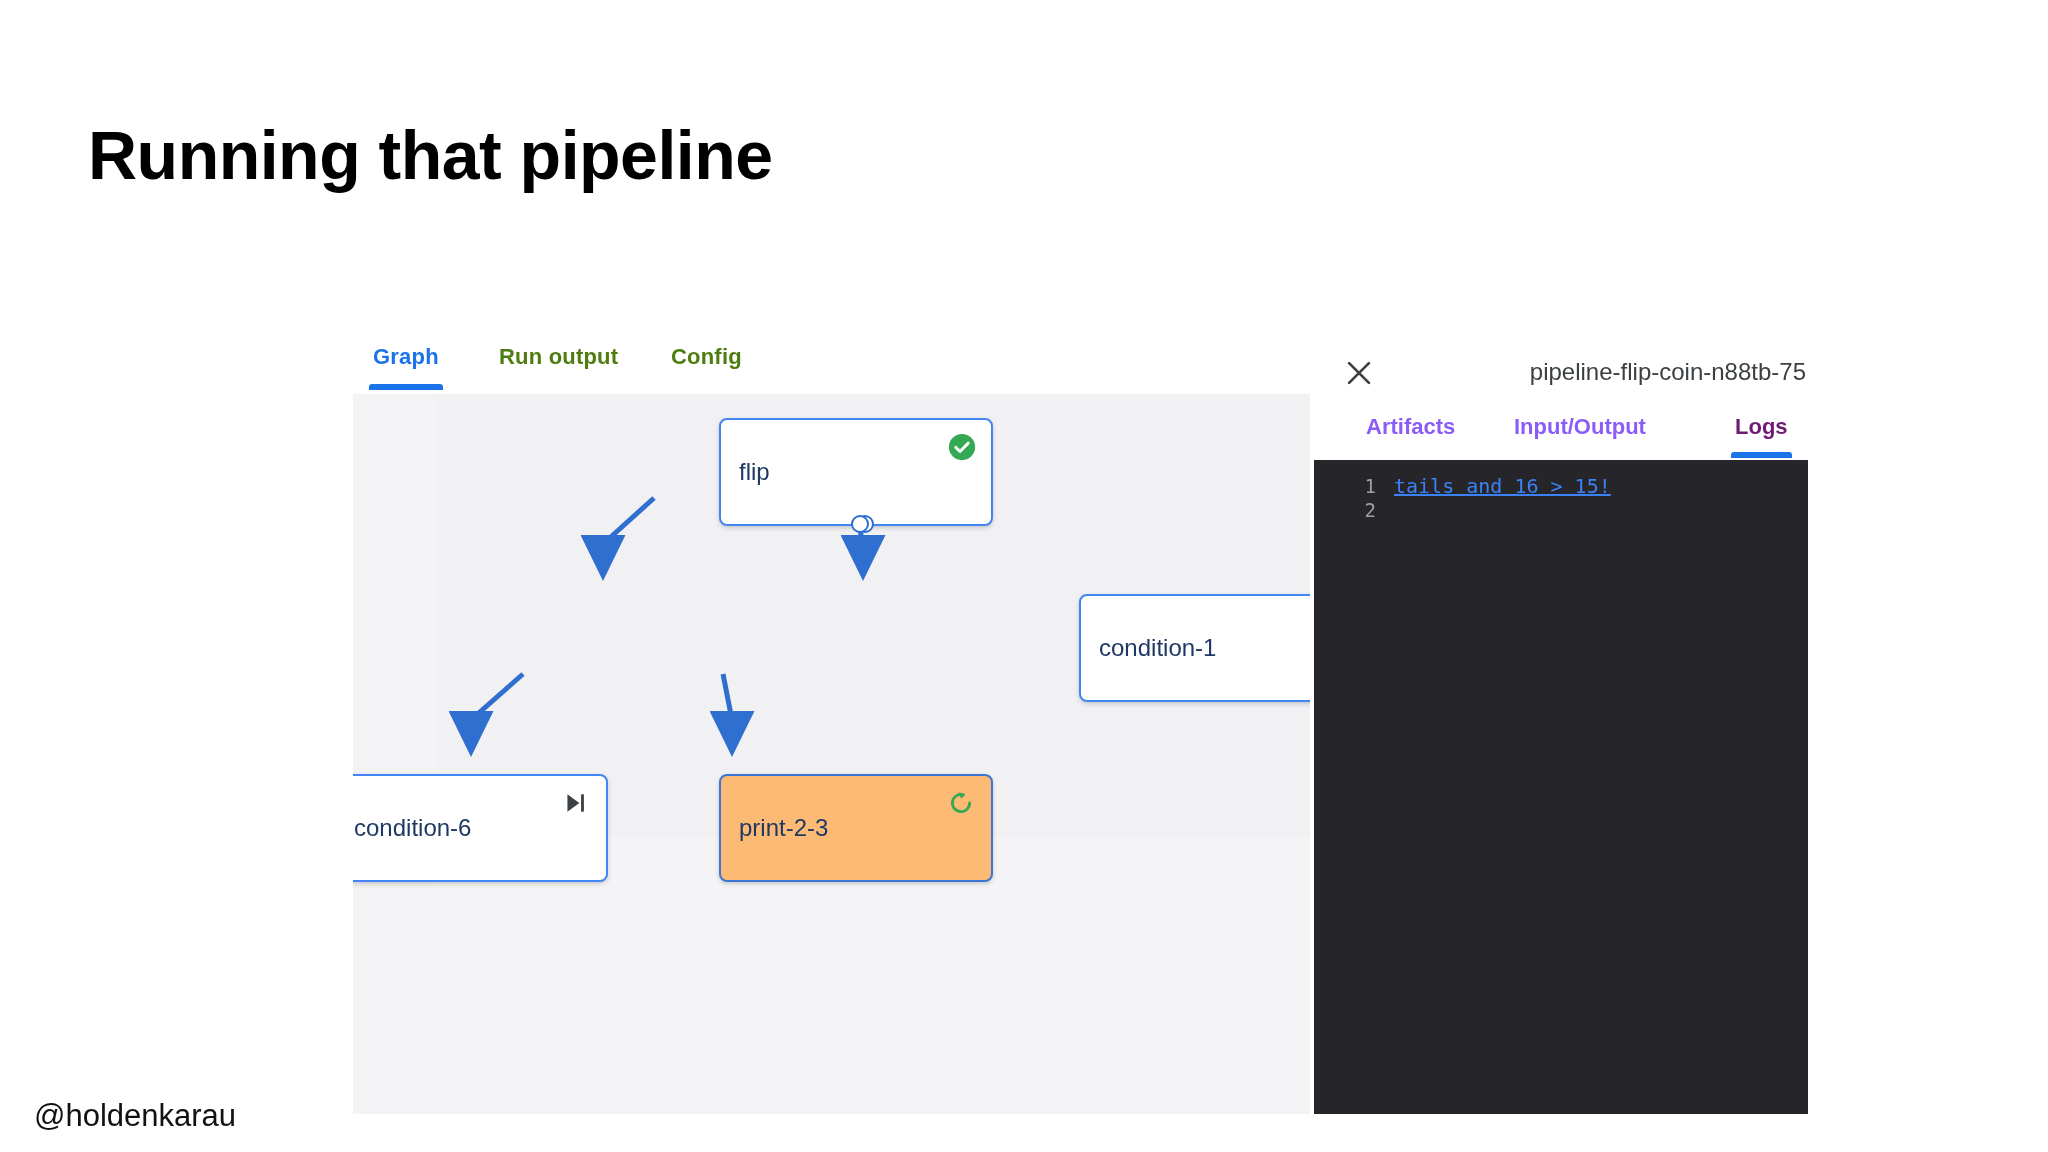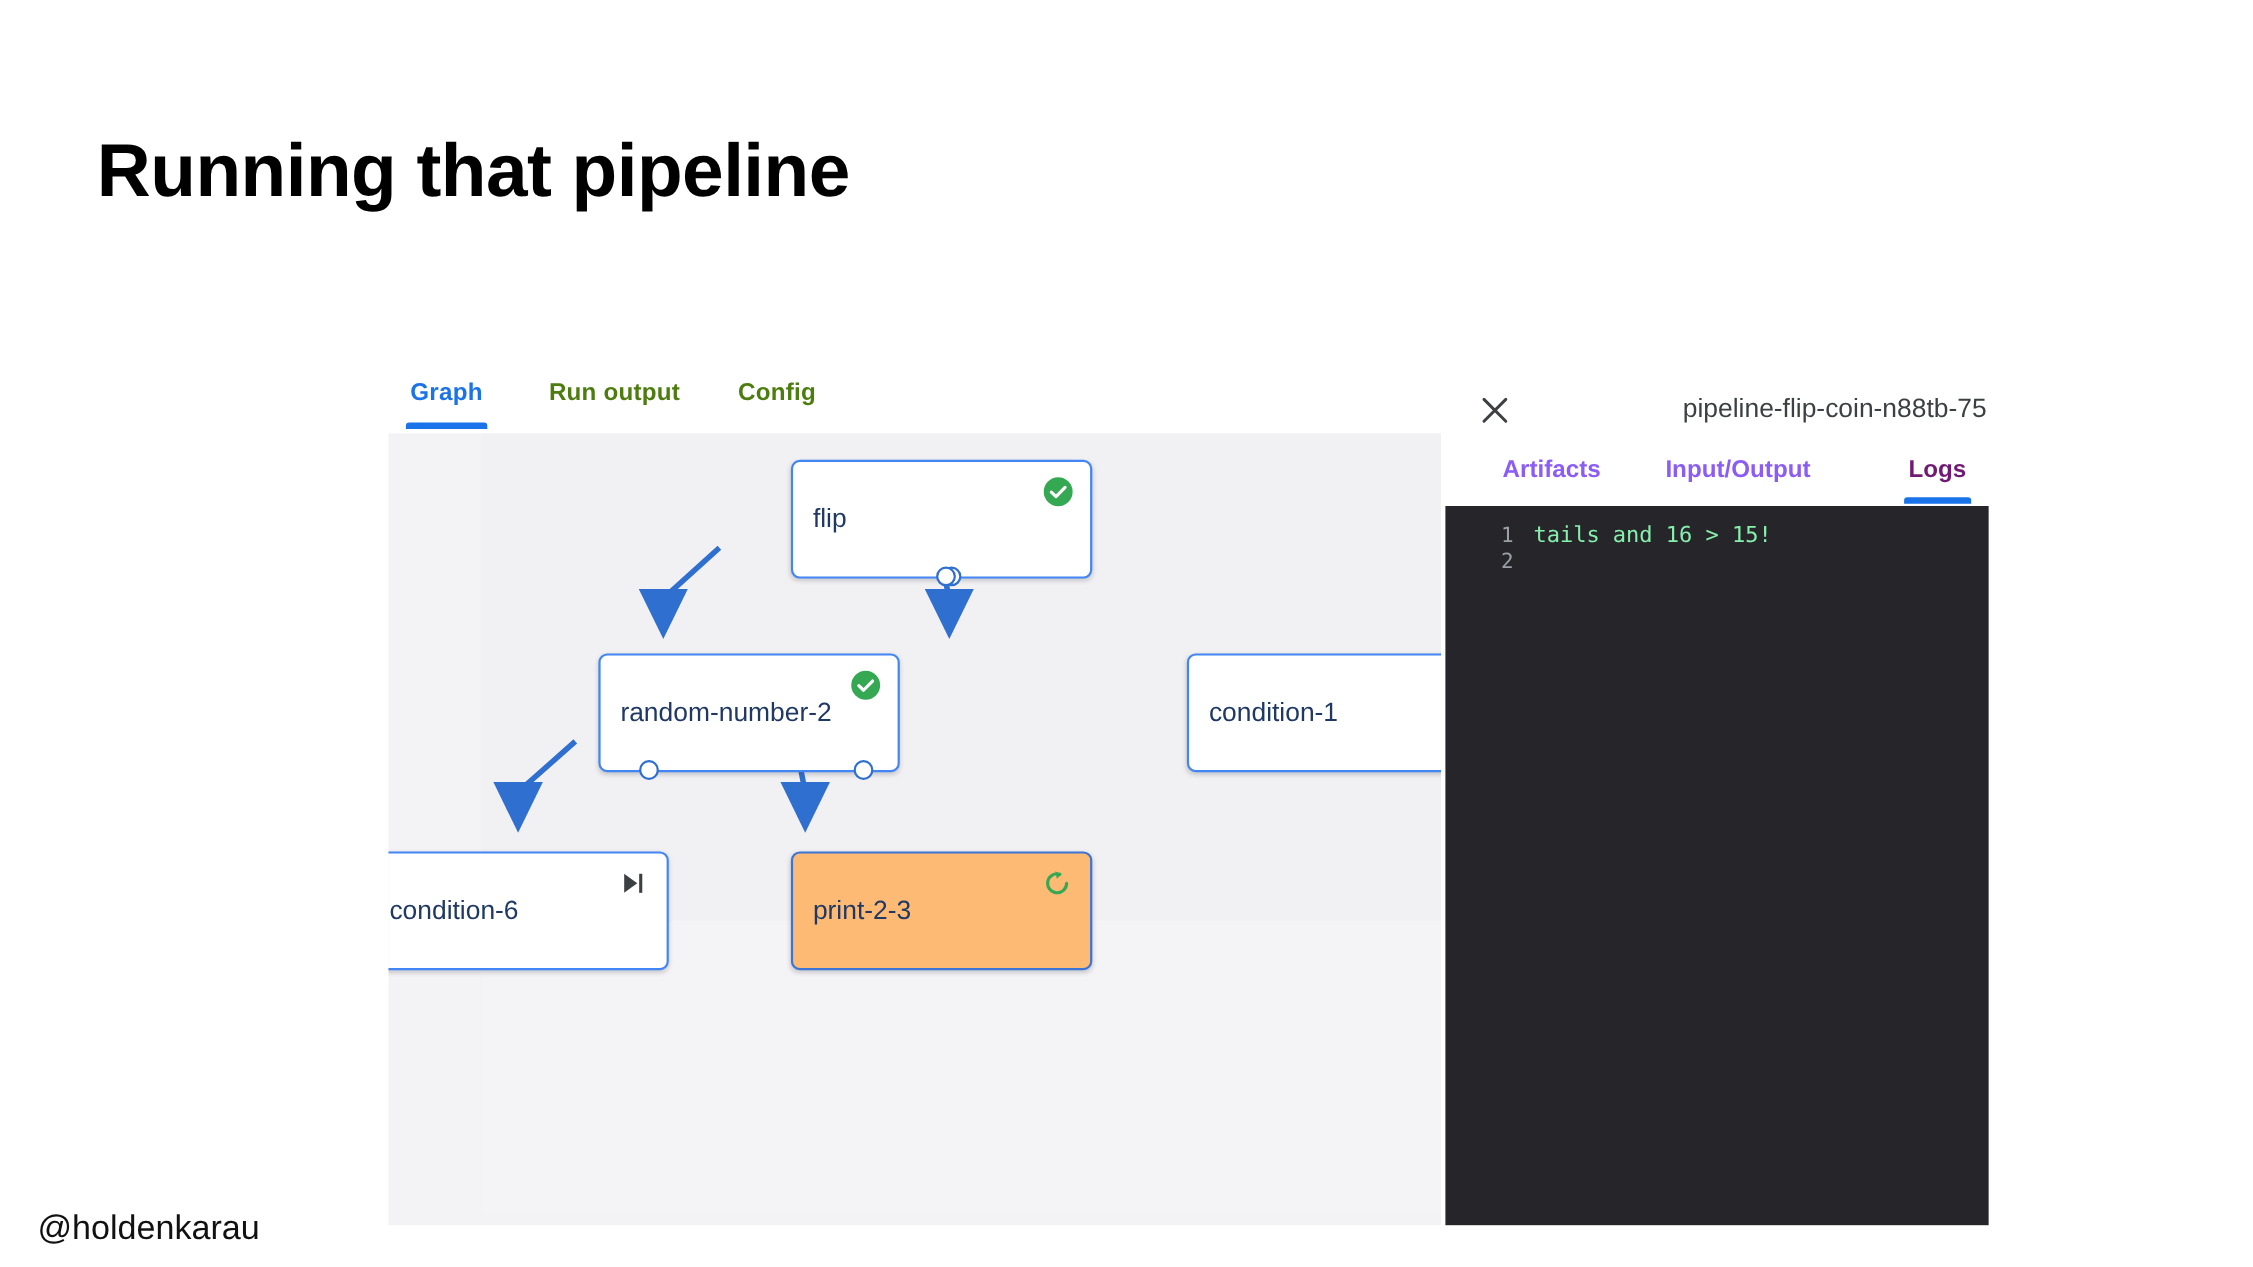--- a/index.html
+++ b/index.html
@@ -238,21 +238,22 @@
   }
   .log-gutter {
     width: 62px;
     text-align: right;
     padding-right: 18px;
     color: #9aa0a6;
     flex: 0 0 auto;
     font-size: 19px;
   }
   .log-text {
-    color: #86efac;
+    color: #3b82f6;
+    text-decoration: underline;
   }
 </style>
 </head>
 <body>
 
 <div id="slide-title">Running that pipeline</div>
 <div id="slide-handle">@holdenkarau</div>
 
 <div id="app-screenshot">
 
@@ -289,31 +290,20 @@
       <div class="node-status">
         <svg viewBox="0 0 24 24" width="30" height="30">
           <circle cx="12" cy="12" r="10.5" fill="#34a853"></circle>
           <path d="M7 12.3 L10.4 15.6 L17 8.9" fill="none" stroke="#ffffff" stroke-width="2.3" stroke-linecap="round" stroke-linejoin="round"></path>
         </svg>
       </div>
       <div class="port" style="left:-9px; bottom:-9px; margin-left:144px;"></div>
       <div class="port" style="right:-9px; bottom:-9px; margin-right:131px;"></div>
     </div>
 
-    <div class="graph-node" style="left:191px; top:200px; width:274px; height:108px;">
-      <div class="node-label">random-number-2</div>
-      <div class="node-status">
-        <svg viewBox="0 0 24 24" width="30" height="30">
-          <circle cx="12" cy="12" r="10.5" fill="#34a853"></circle>
-          <path d="M7 12.3 L10.4 15.6 L17 8.9" fill="none" stroke="#ffffff" stroke-width="2.3" stroke-linecap="round" stroke-linejoin="round"></path>
-        </svg>
-      </div>
-      <div class="port" style="left:-9px; bottom:-9px; margin-left:44px;"></div>
-      <div class="port" style="right:-9px; bottom:-9px; margin-right:31px;"></div>
-    </div>
 
     <div class="graph-node" style="left:455px; top:200px; width:274px; height:108px; left:auto; right:-43px;">
       <div class="node-label">condition-1</div>
       <div class="node-status">
         <svg viewBox="0 0 24 24" width="26" height="26" style="margin-top:2px;">
           <path d="M5 4 L16 12 L5 20 Z" fill="#3c4043"></path>
           <rect x="17.6" y="4" width="2.6" height="16" fill="#3c4043"></rect>
         </svg>
       </div>
     </div>

